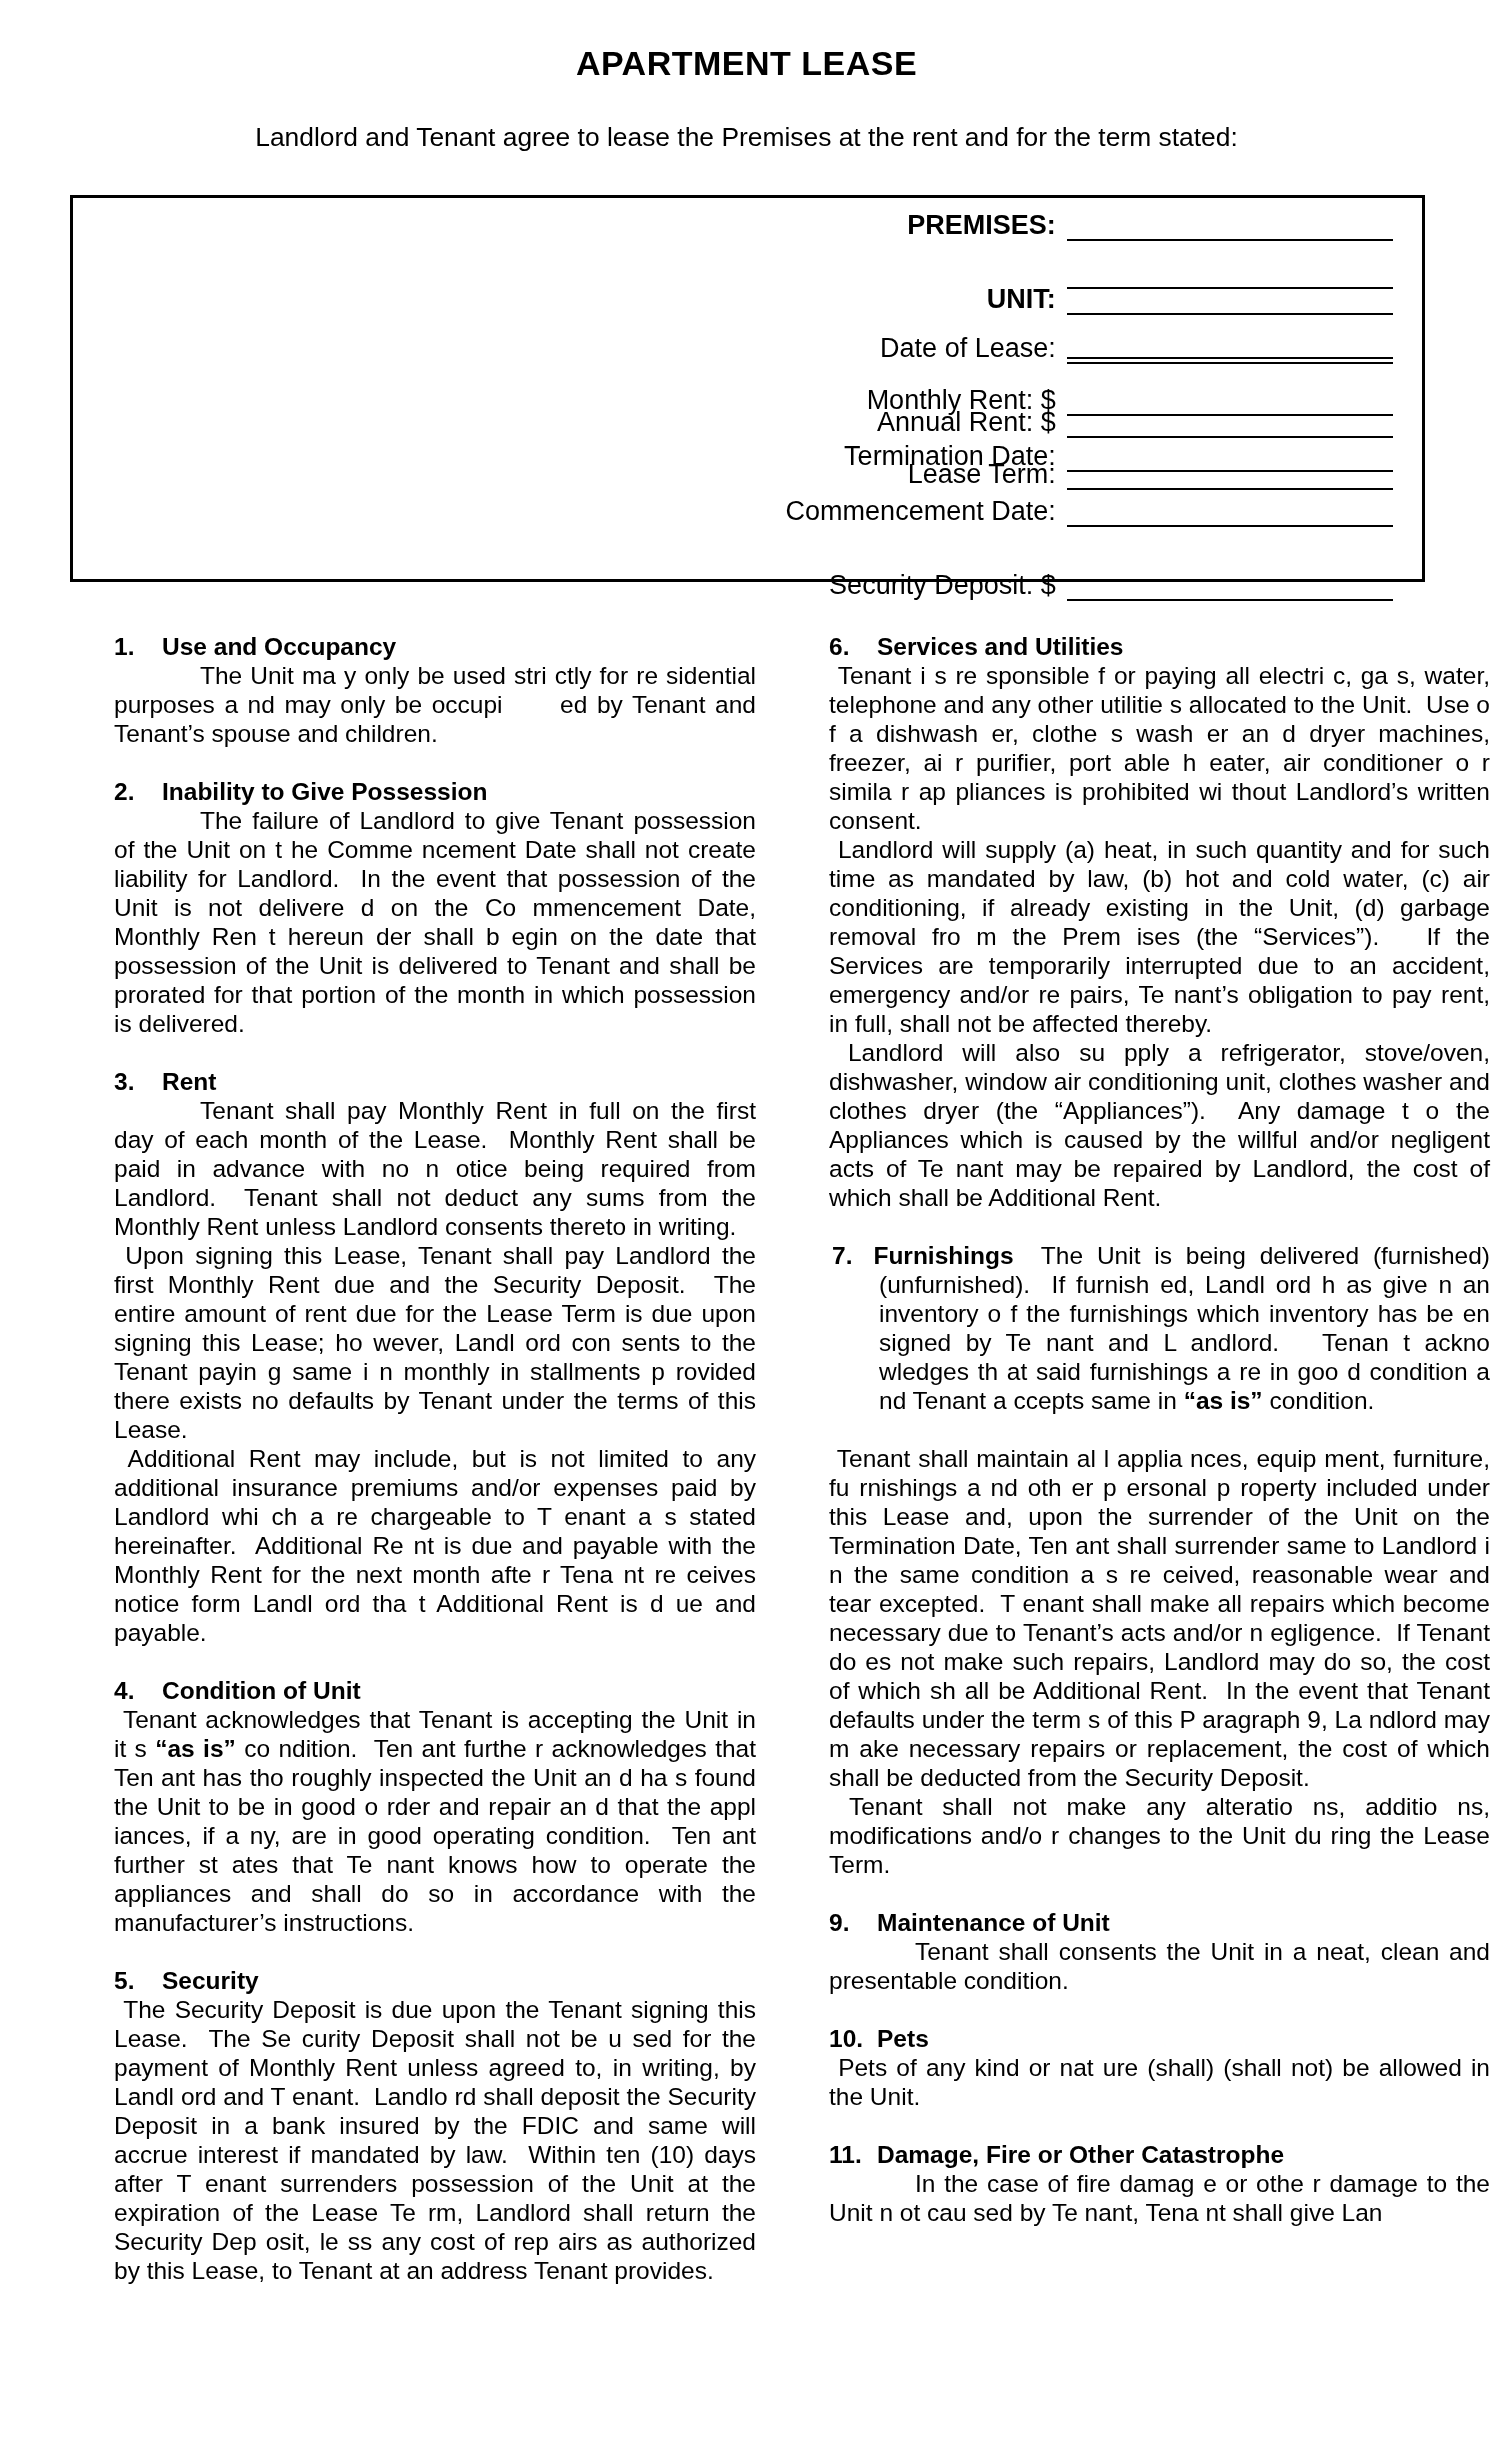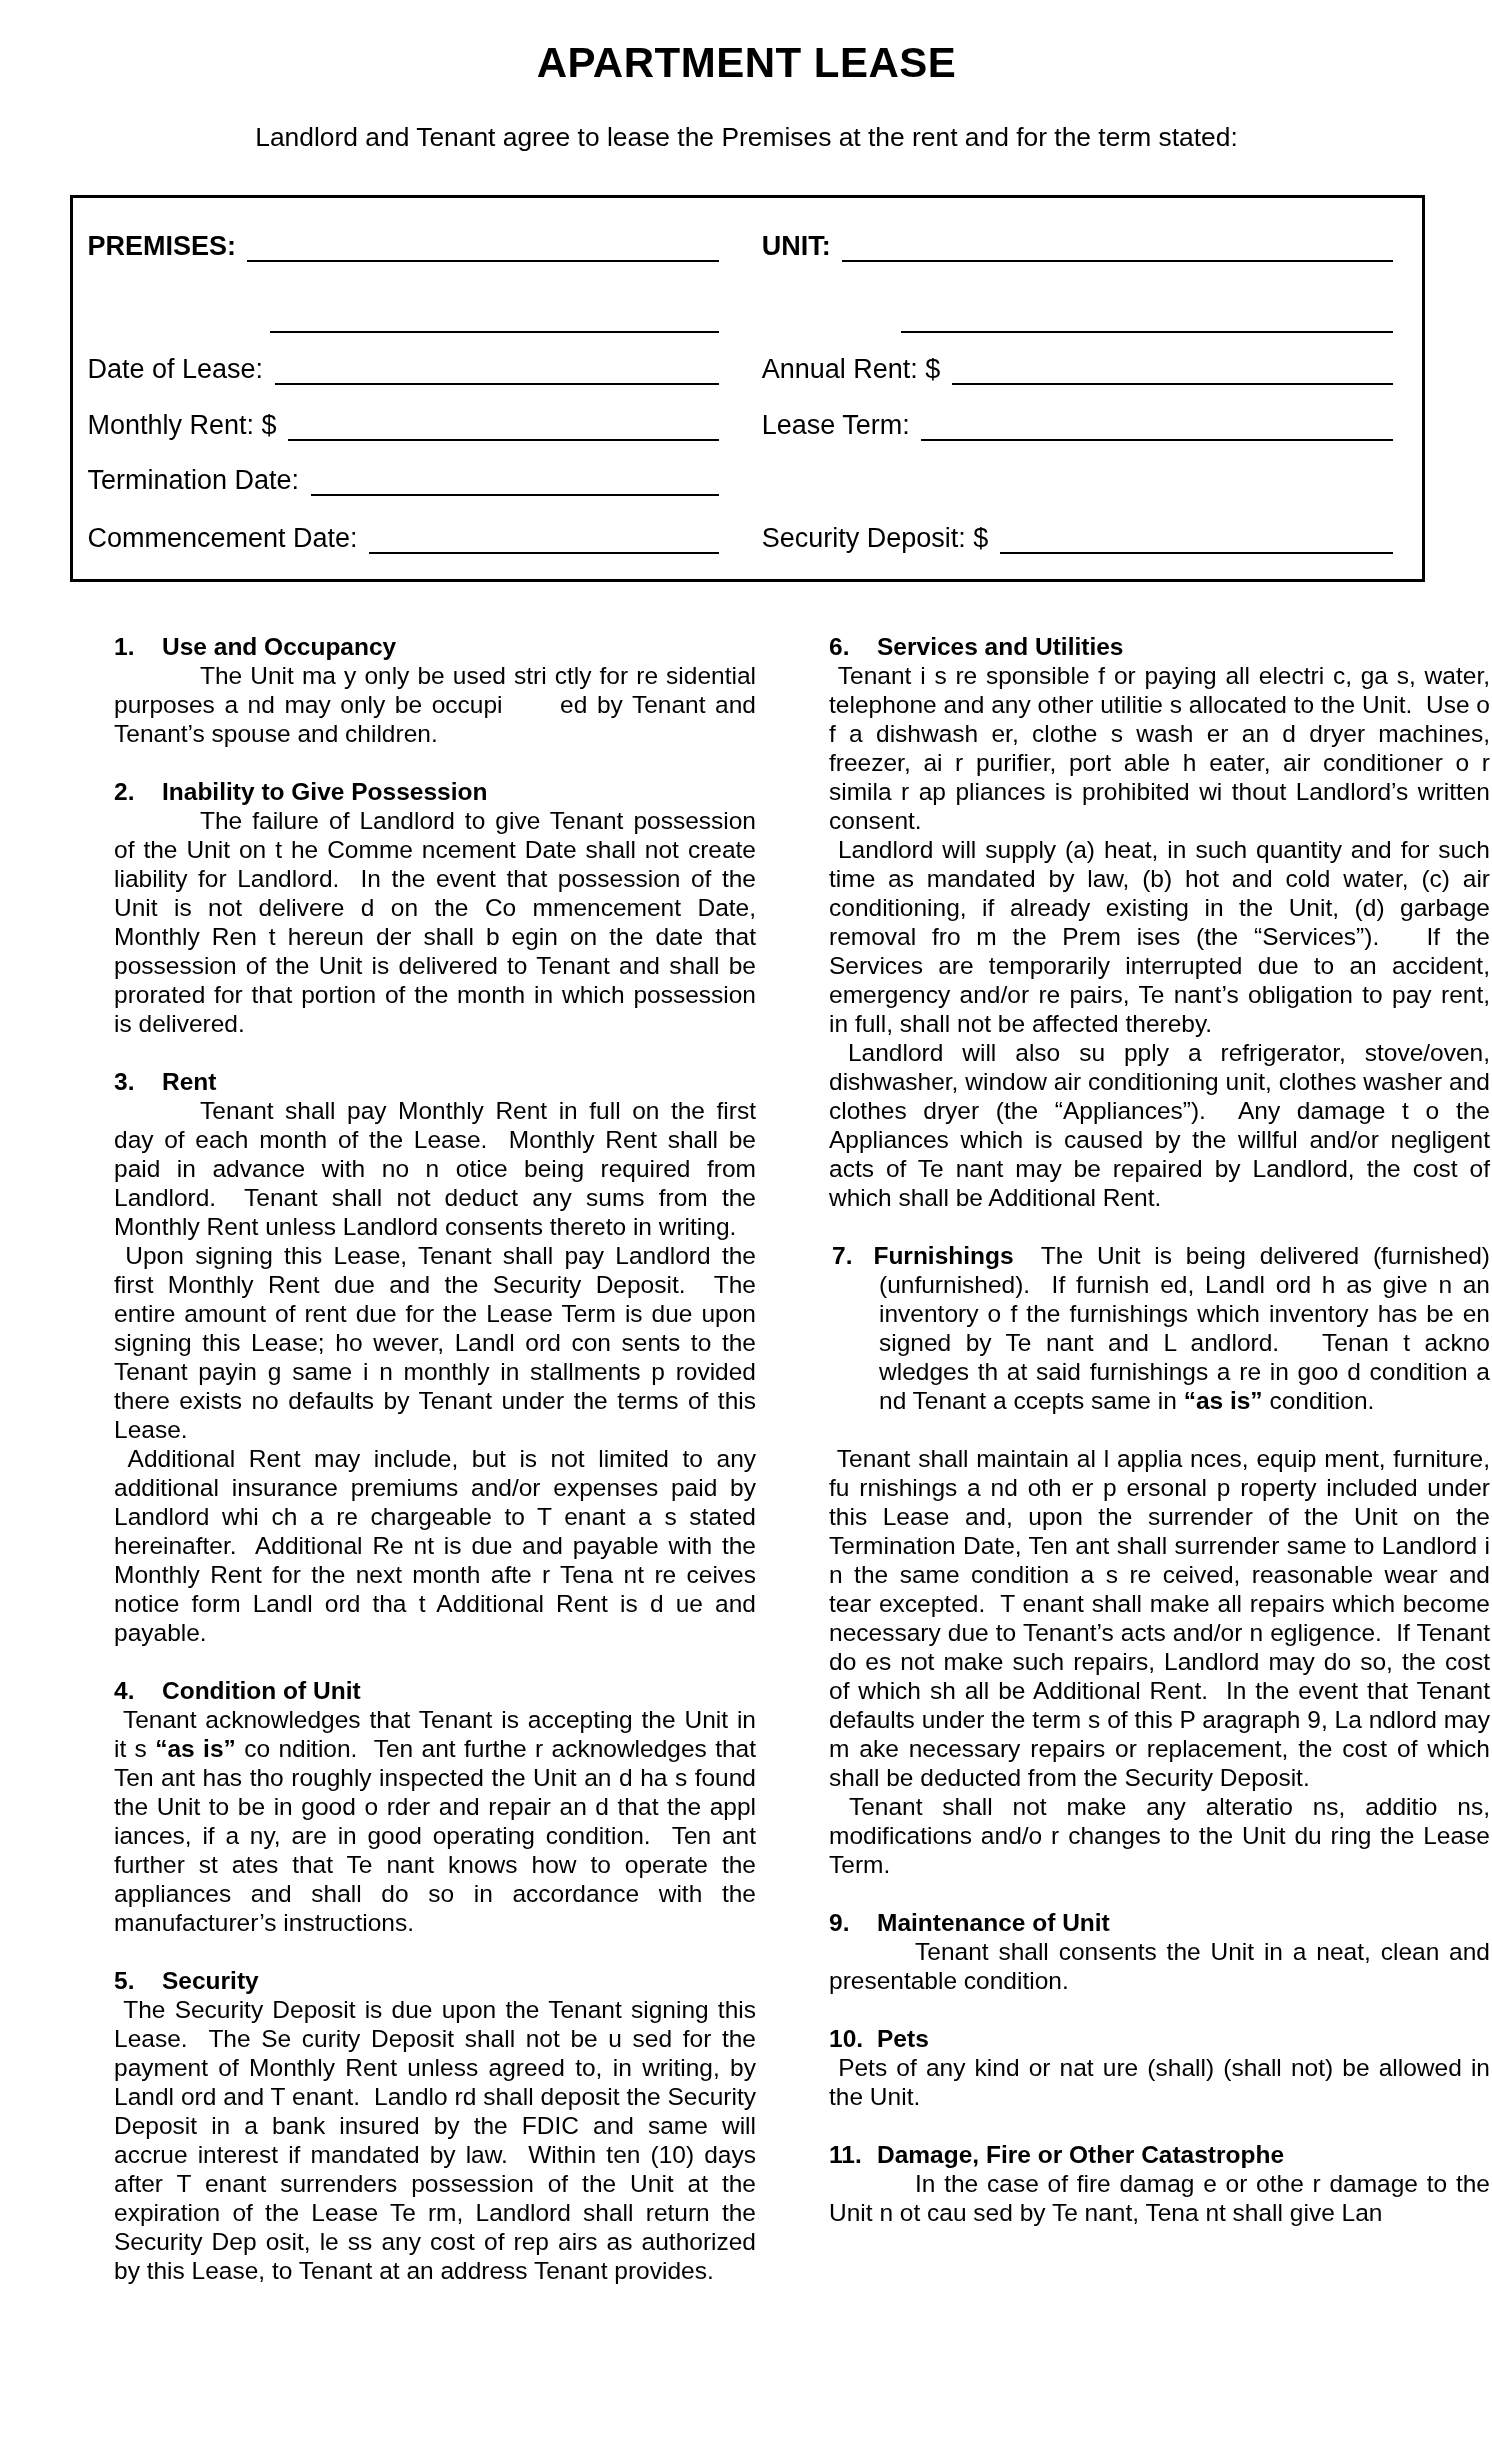--- a/index.html
+++ b/index.html
@@ -2,32 +2,32 @@
 <html><head>
 <meta charset="utf-8">
 <style>
   html,body{margin:0;padding:0;}
   body{
     width:1493px;height:2459px;background:#ffffff;color:#000;
     font-family:"Liberation Sans","DejaVu Sans",sans-serif;
     overflow:hidden;position:relative;
   }
   .doc-title{
-    text-align:center;font-weight:bold;font-size:42px;line-height:38px;
+    text-align:center;font-weight:bold;font-size:34px;line-height:38px;
     margin:44px 0 0 0;letter-spacing:0.5px;
   }
   .doc-intro{
     text-align:center;font-size:26.4px;line-height:31px;margin:40px 38px 0 38px;
   }
   
   .formbox{
     margin:42px 68px 0 70px;border:3.8px solid #000;
     padding:11.5px 29px 25px 14.4px;box-sizing:border-box;
   }
-  .frow{display:flex;align-items:flex-end;gap:43px;}
+  .frow{display:flex;align-items:flex-end;gap:43px;flex-direction:column;}
   .fcell{flex:1;display:flex;align-items:flex-end;min-width:0;}
   .flabel{font-size:27px;line-height:31px;white-space:nowrap;}
   .bold{font-weight:bold;}
   input.line{
     flex:1;min-width:0;height:25px;margin:0 0 0 11.5px;padding:0 1.9px;
     border:none;border-bottom:2.9px solid #000;background:transparent;
     font:inherit;font-size:25px;outline:none;border-radius:0;
   }
   .sp-l{width:171px;flex:none;}
   .sp-r{width:128px;flex:none;}

